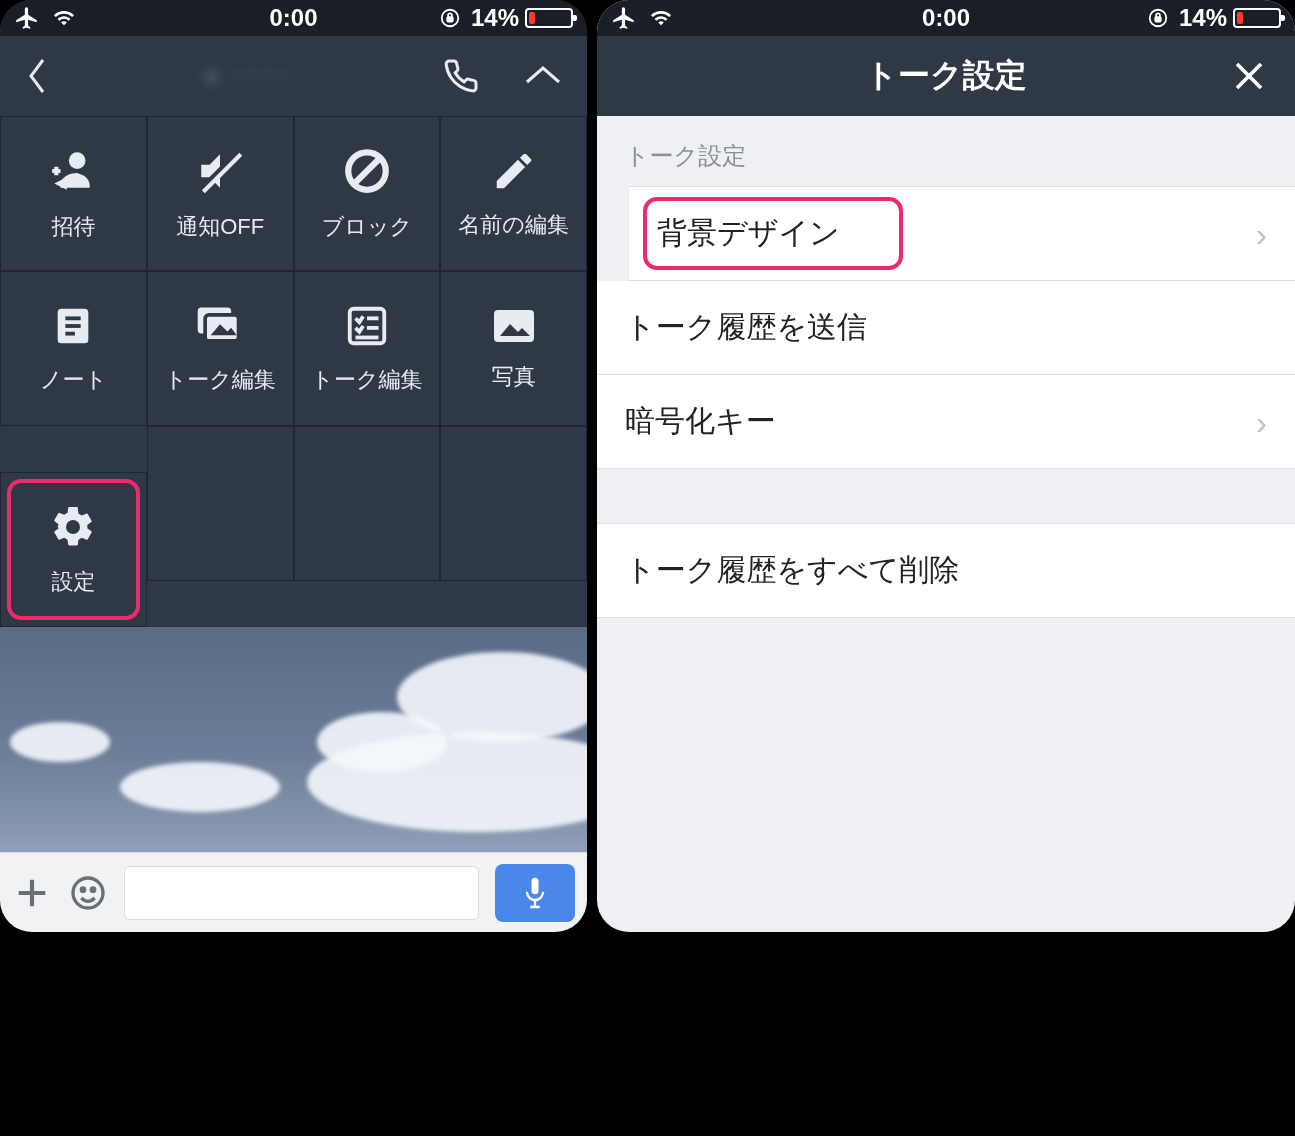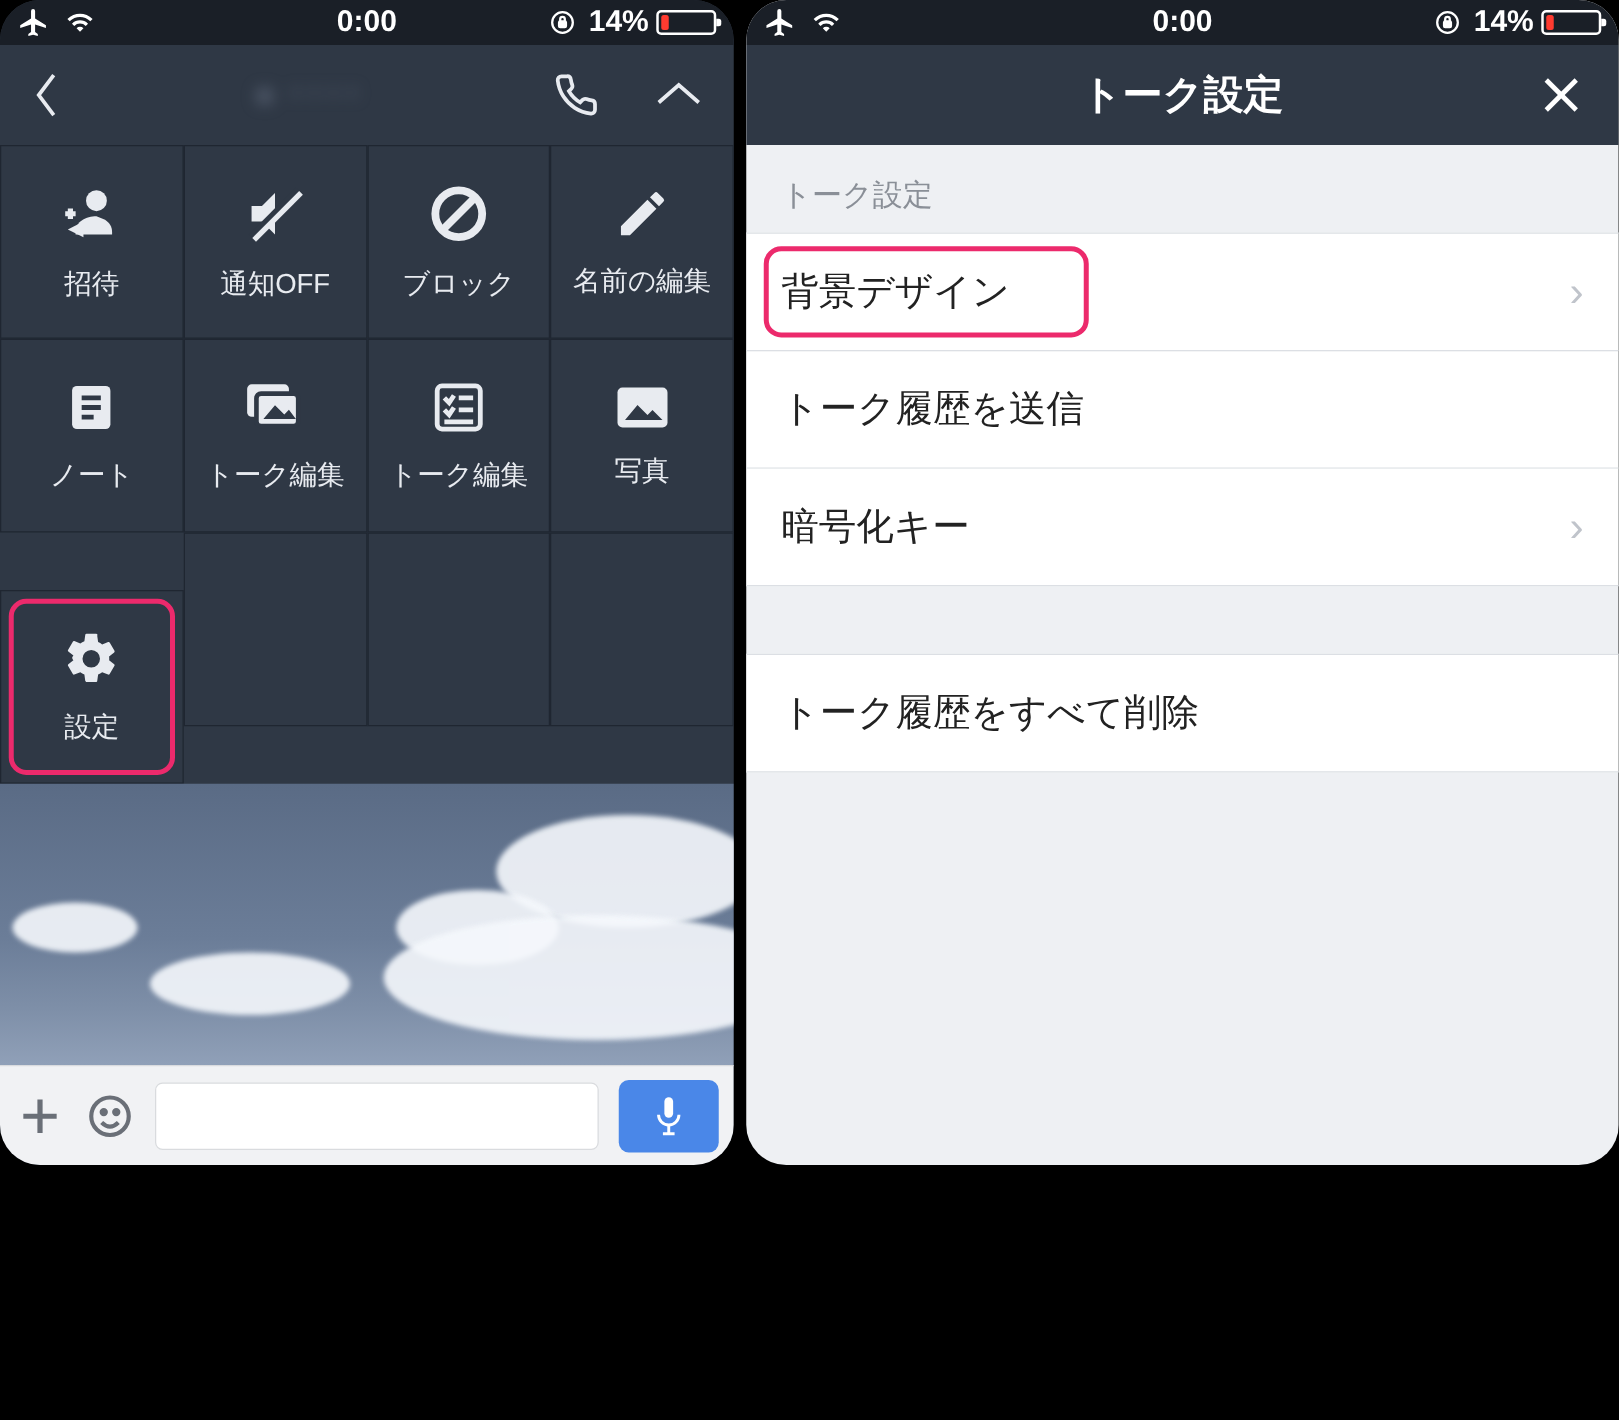--- a/index.html
+++ b/index.html
@@ -44,21 +44,21 @@
 
   
   .r-header { height:80px; background:#2f3845; display:flex; align-items:center; justify-content:center; color:#fff; position:relative; }
   .r-header .title { font-size:32px; font-weight:700; }
   .r-close { position:absolute; right:28px; top:50%; transform:translateY(-50%); }
   .section-label { color:#8a8f97; font-size:24px; padding:24px 28px 14px; }
   .section-footer { color:#8a8f97; font-size:24px; padding:18px 28px 28px; line-height:1.5; }
   .row { background:#fff; border-top:1px solid #dcdfe4; border-bottom:1px solid #dcdfe4; padding:26px 28px; font-size:30px; color:#222; display:flex; align-items:center; justify-content:space-between; }
   .row + .row { border-top:none; }
   .row-gap { height:54px; }
-  .row.highlight { position:relative; }
+  .row.highlight { position:relative;margin-left:32px; }
   .row.highlight .hl-box { position:absolute; left:14px; top:10px; bottom:10px; width:260px; border:4px solid #ec2a6c; border-radius:14px; pointer-events:none; }
   .chev { color:#c0c4cb; font-size:34px; line-height:1; }
 
   svg { display:block; }
 </style>
 </head>
 <body>
 
 <div class="screen left">
   <div class="left-col">

